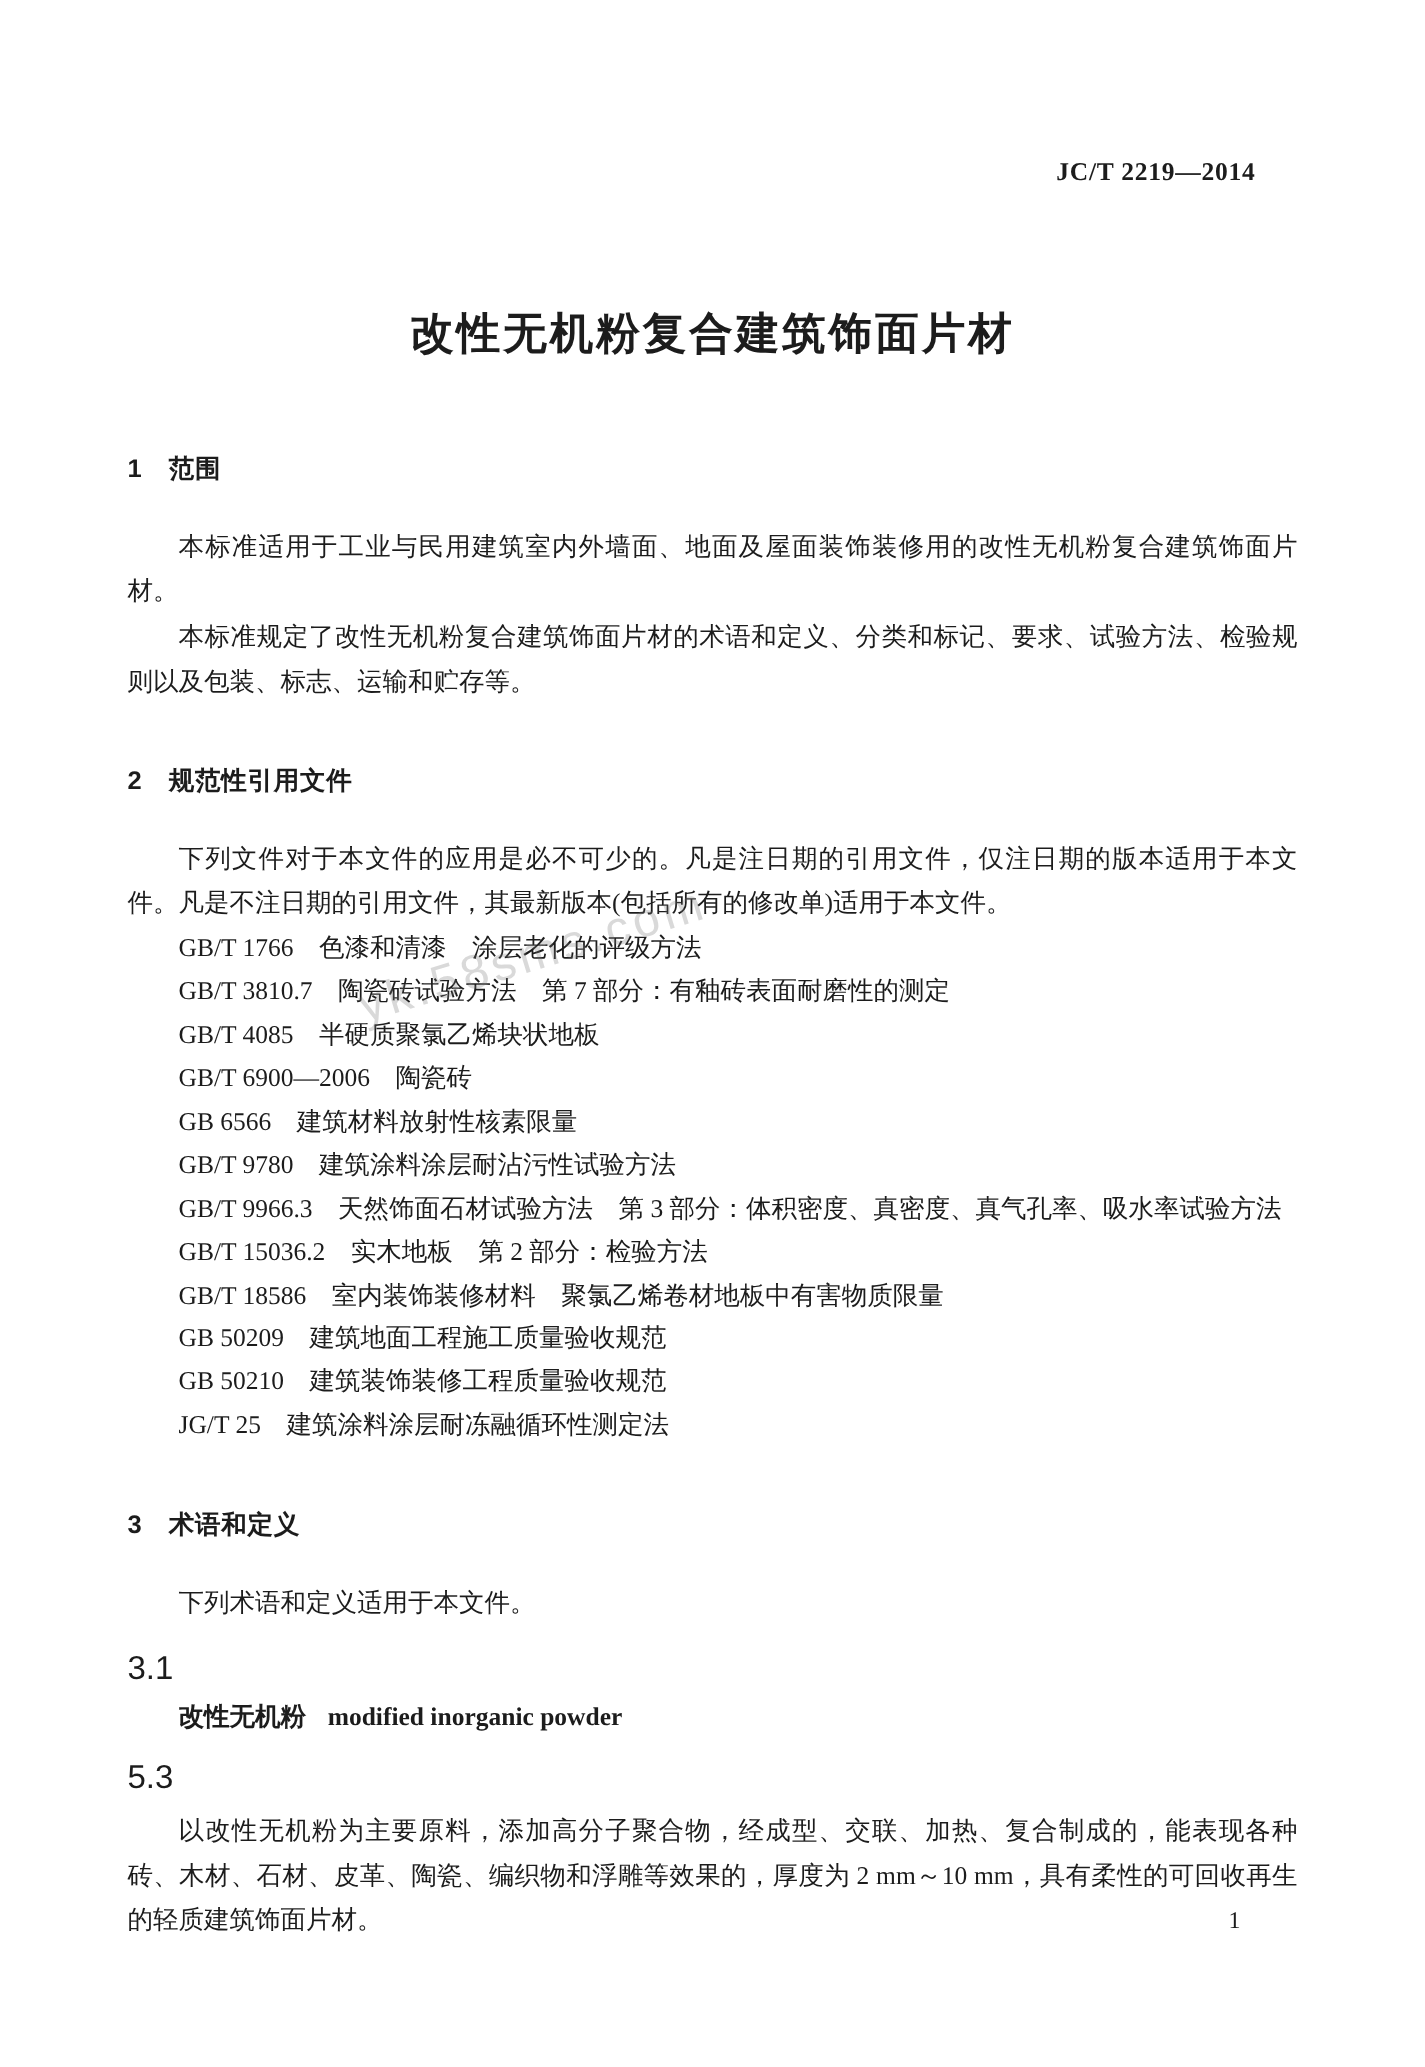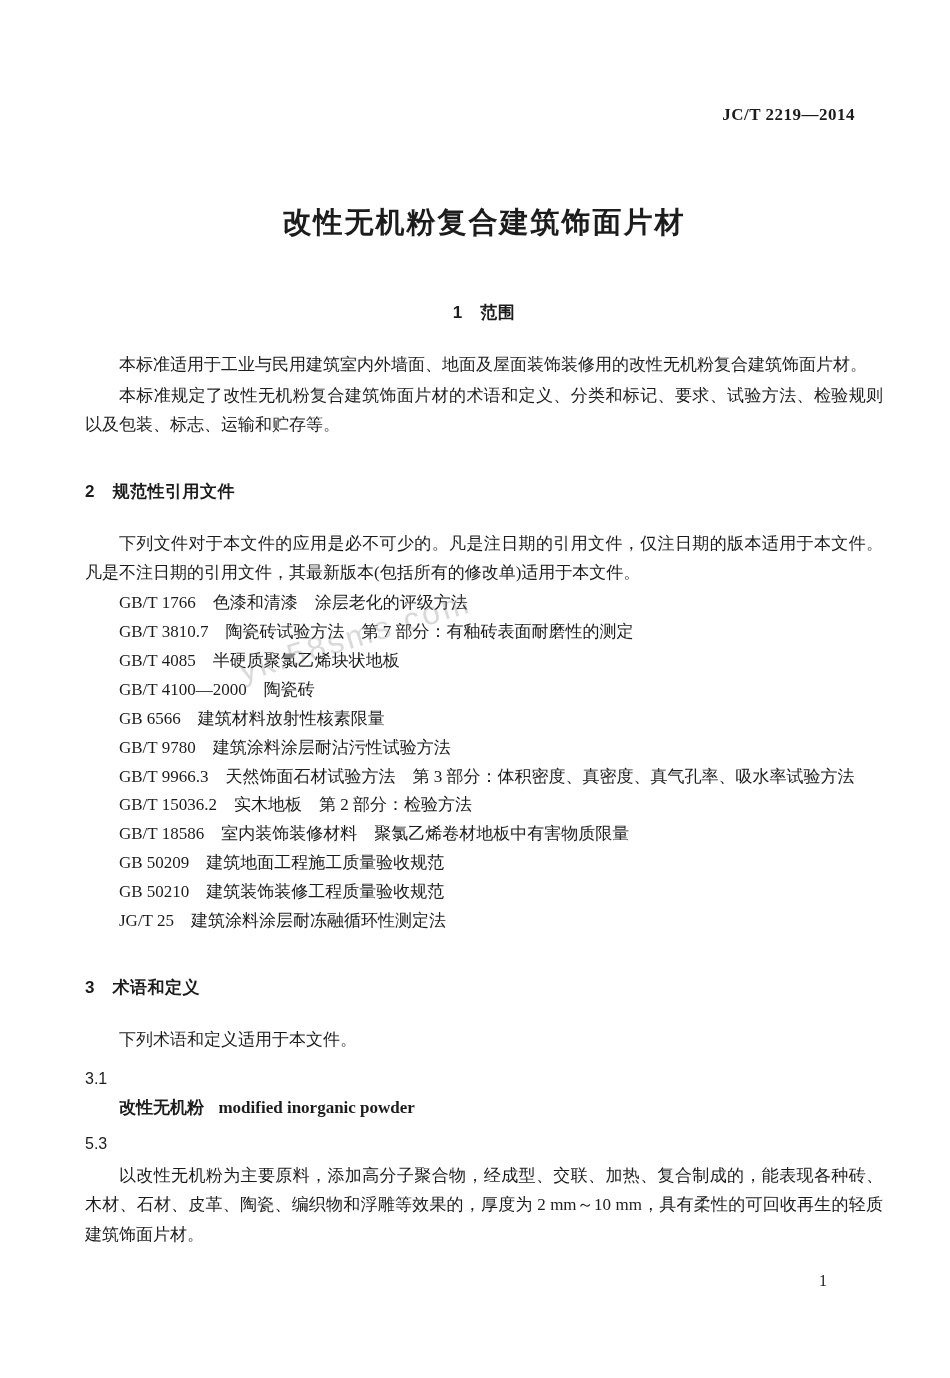--- a/index.html
+++ b/index.html
@@ -10,21 +10,21 @@
     background: #ffffff;
     color: #1c1c1c;
     font-family: "Liberation Serif", "DejaVu Serif", serif;
     position: relative;
     overflow: hidden;
   }
   .page {
     position: relative;
     width: 950px;
     height: 1378px;
-    padding: 105px 67px 0 85px;
+    padding: 105px 85px 0 85px;
   }
   .doc-number {
     text-align: right;
     font-size: 17px;
     font-weight: bold;
     padding-right: 28px;
     letter-spacing: 0.5px;
   }
   .doc-title {
     text-align: center;
@@ -51,21 +51,21 @@
     text-align: justify;
   }
   .ref-list { margin-top: 2px; }
   .ref-item {
     font-size: 17px;
     line-height: 1.7;
     margin-left: 2em;
     text-align: justify;
   }
   .term-num {
-    font-size: 16px;
+    font-size: 22px;
     font-family: "Liberation Sans", "DejaVu Sans", sans-serif;
     margin: 16px 0 8px 0;
   }
   .term-line {
     font-size: 17px;
     font-weight: bold;
     margin-left: 2em;
     margin-bottom: 6px;
   }
   .term-line .zh { font-family: "Liberation Sans", "DejaVu Sans", sans-serif; }
@@ -92,32 +92,32 @@
 </style>
 </head>
 <body>
 
 <div class="page">
 
   <div class="doc-number">JC/T 2219—2014</div>
 
   <div class="doc-title">改性无机粉复合建筑饰面片材</div>
 
-  <div class="section-heading" style="margin-top:0;text-align:center;">1　范围</div>
+  <div class="section-heading" style="margin-top:0;">1　范围</div>
   <p class="para">本标准适用于工业与民用建筑室内外墙面、地面及屋面装饰装修用的改性无机粉复合建筑饰面片材。</p>
   <p class="para">本标准规定了改性无机粉复合建筑饰面片材的术语和定义、分类和标记、要求、试验方法、检验规则以及包装、标志、运输和贮存等。</p>
 
   <div class="section-heading">2　规范性引用文件</div>
   <p class="para">下列文件对于本文件的应用是必不可少的。凡是注日期的引用文件，仅注日期的版本适用于本文件。凡是不注日期的引用文件，其最新版本(包括所有的修改单)适用于本文件。</p>
 
   <div class="ref-list">
     <div class="ref-item">GB/T 1766　色漆和清漆　涂层老化的评级方法</div>
     <div class="ref-item">GB/T 3810.7　陶瓷砖试验方法　第 7 部分：有釉砖表面耐磨性的测定</div>
     <div class="ref-item">GB/T 4085　半硬质聚氯乙烯块状地板</div>
-    <div class="ref-item">GB/T 4100—2000　陶瓷砖</div>
+    <div class="ref-item">GB/T 6900—2006　陶瓷砖</div>
     <div class="ref-item">GB 6566　建筑材料放射性核素限量</div>
     <div class="ref-item">GB/T 9780　建筑涂料涂层耐沾污性试验方法</div>
     <div class="ref-item">GB/T 9966.3　天然饰面石材试验方法　第 3 部分：体积密度、真密度、真气孔率、吸水率试验方法</div>
     <div class="ref-item">GB/T 15036.2　实木地板　第 2 部分：检验方法</div>
     <div class="ref-item">GB/T 18586　室内装饰装修材料　聚氯乙烯卷材地板中有害物质限量</div>
     <div class="ref-item">GB 50209　建筑地面工程施工质量验收规范</div>
     <div class="ref-item">GB 50210　建筑装饰装修工程质量验收规范</div>
     <div class="ref-item">JG/T 25　建筑涂料涂层耐冻融循环性测定法</div>
   </div>
 

